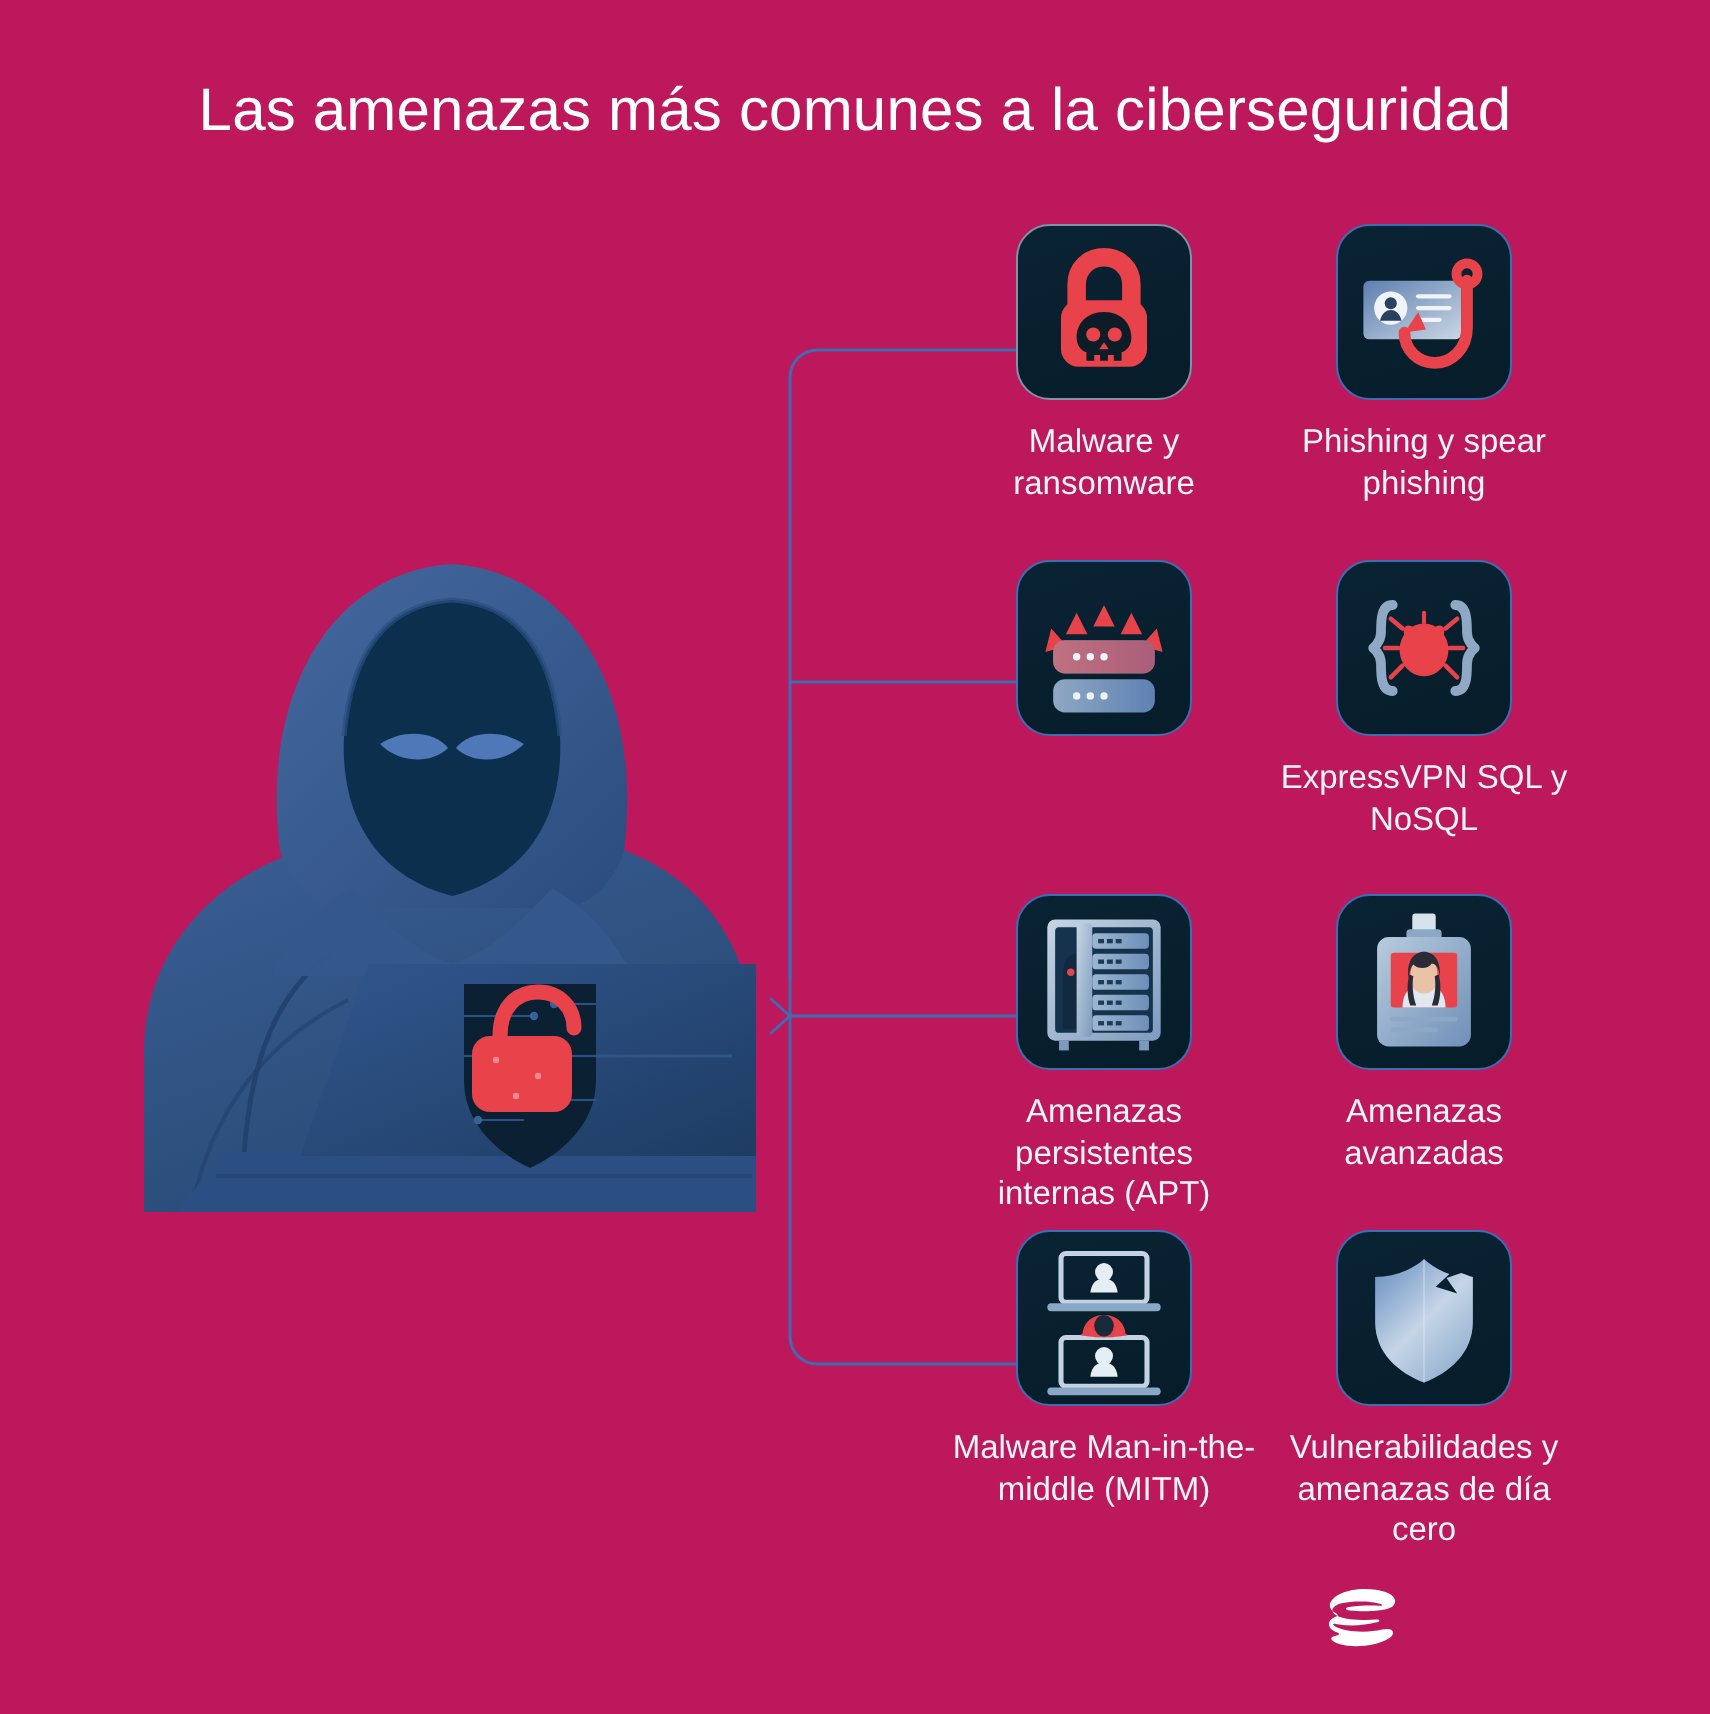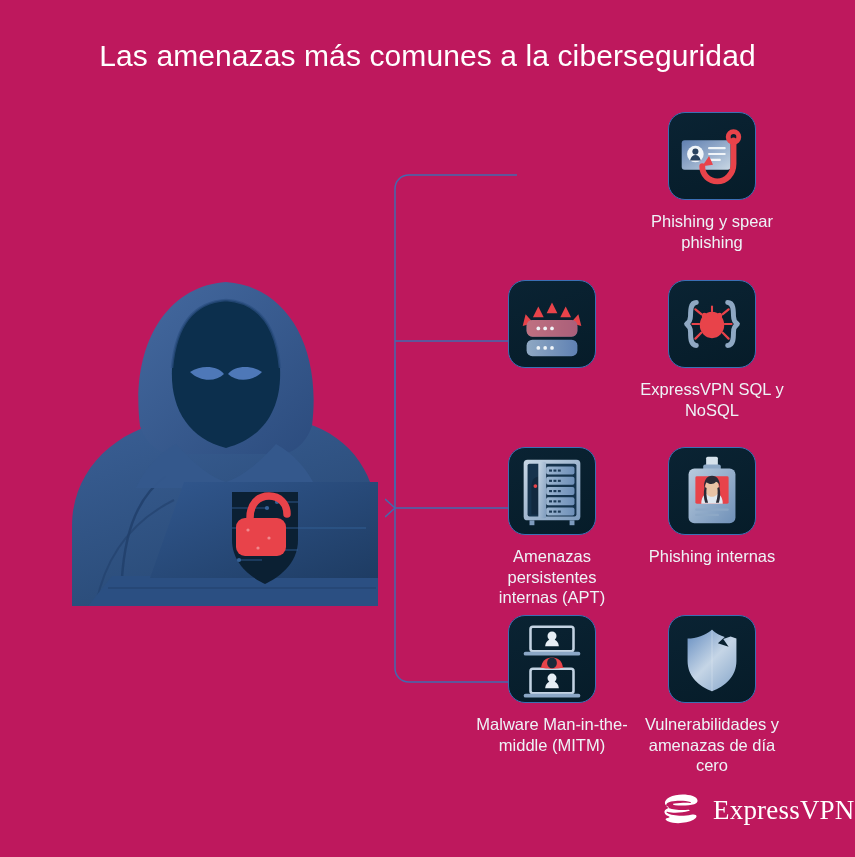--- a/index.html
+++ b/index.html
@@ -212,20 +212,33 @@
 
         <path d="M10 200 L10 508 C10 516 16 522 24 522 L132 522"></path>
 
         <path d="M0 339 L10 348 L0 357" stroke-linejoin="round"></path>
       </g>
     </svg>
   </div>
 
   <div class="grid">
 
+    <div class="cell col-a row-1">
+      <div class="card">
+        <svg viewBox="0 0 88 88" xmlns="http://www.w3.org/2000/svg">
+          <path d="M30 40 L30 30 C30 21.5 36.3 16 44 16 C51.7 16 58 21.5 58 30 L58 40" fill="none" stroke="#e8434a" stroke-width="9.5" stroke-linecap="round"></path>
+          <rect x="22" y="38" width="44" height="34" rx="9" fill="#e8434a"></rect>
+          <path d="M44 44 C53 44 58 50 58 57 C58 61 56 63.5 53 64.6 L53 69 L49 69 L49 66 L46 66 L46 69 L42 69 L42 66 L39 66 L39 69 L35 69 L35 64.6 C32 63.5 30 61 30 57 C30 50 35 44 44 44 Z" fill="#0d1c26"></path>
+          <circle cx="38.5" cy="55.5" r="3.6" fill="#e8434a"></circle>
+          <circle cx="49.5" cy="55.5" r="3.6" fill="#e8434a"></circle>
+          <path d="M44 59.5 L41.6 63 L46.4 63 Z" fill="#e8434a"></path>
+        </svg>
+      </div>
+      <div class="caption">Malware y ransomware</div>
+    </div>
 
     <div class="cell col-b row-1">
       <div class="card bluish">
         <svg viewBox="0 0 88 88" xmlns="http://www.w3.org/2000/svg">
           <defs>
             <linearGradient id="idg1" x1="0" y1="0" x2="1" y2="1">
               <stop offset="0%" stop-color="#5f7fb0"></stop>
               <stop offset="100%" stop-color="#c9d7e4"></stop>
             </linearGradient>
           </defs>
@@ -383,21 +396,21 @@
           <path d="M37 41.5 C37 34.5 40 31 44 31 C48 31 51 34.5 51 41.5 C51 47 48 50 44 50 C40 50 37 47 37 41.5 Z" fill="#e8c3a5"></path>
           <path d="M36 42 C35 33 39 28.5 44 28.5 C49 28.5 53 33 52 42 C52 37 50.5 35 48 34.5 C46 37.5 41 37.5 38.5 35 C37 36.5 36.5 39 36 42 Z" fill="#2a2b36"></path>
           <path d="M36.5 40 C35 46 35.5 52 37 56 L40 56 C38 50 38 45 38.5 41 Z" fill="#2a2b36"></path>
           <path d="M51.5 40 C53 46 52.5 52 51 56 L48 56 C50 50 50 45 49.5 41 Z" fill="#2a2b36"></path>
           <g stroke="#8da8c6" stroke-width="2.4" stroke-linecap="round">
             <path d="M28 63 L60 63"></path>
             <path d="M28 68.5 L50 68.5"></path>
           </g>
         </svg>
       </div>
-      <div class="caption">Phishing internas</div>
+      <div class="caption">Amenazas avanzadas</div>
     </div>
 
     <div class="cell col-a row-4">
       <div class="card bluish">
         <svg viewBox="0 0 88 88" xmlns="http://www.w3.org/2000/svg">
 
           <rect x="22" y="11" width="44" height="25" rx="2.5" fill="none" stroke="#c3d3e3" stroke-width="2.6"></rect>
           <path d="M17 38.5 L71 38.5" stroke="#8ba7c6" stroke-width="4" stroke-linecap="round"></path>
           <circle cx="44" cy="20.5" r="4.6" fill="#e6eef5"></circle>
           <path d="M37 31 C37.6 26 40.3 23.8 44 23.8 C47.7 23.8 50.4 26 51 31 Z" fill="#e6eef5"></path>
@@ -443,16 +456,15 @@
                C25.5 12.7 16.5 12.9 11.0 12.2 C8.4 11.9 8.2 10.9 10.6 10.5
                C16.2 9.7 22.5 9.6 26.0 9.9 C27.2 10.0 27.4 9.4 26.3 9.0
                C21.8 7.4 12.5 7.3 7.0 8.6 C1.4 9.9 0.6 13.3 5.2 15.2
                C9.0 16.8 17.5 17.3 24.0 16.8 C26.0 16.7 26.3 17.6 24.5 18.1
                C18.5 19.8 9.0 20.2 4.0 19.0 C2.4 18.6 2.0 19.2 3.4 20.1
                C8.0 23.0 19.5 23.6 27.0 21.8 C33.0 20.3 34.5 24.0 29.5 26.8
                C23.0 30.4 11.0 31.2 4.5 28.6 C1.0 27.2 0.6 25.6 3.6 25.0
                C6.0 24.5 6.2 23.8 4.0 23.0 C-0.5 21.2 -0.8 17.2 3.5 15.5
                C5.4 14.7 5.3 14.2 3.3 13.2 C-0.5 11.2 0.2 7.0 5.5 4.2 Z" fill="#ffffff"></path>
     </svg>
-    <div class="logo-text">ExpressVPN</div>
   </div>
 
 </div>
 
 </body></html>

